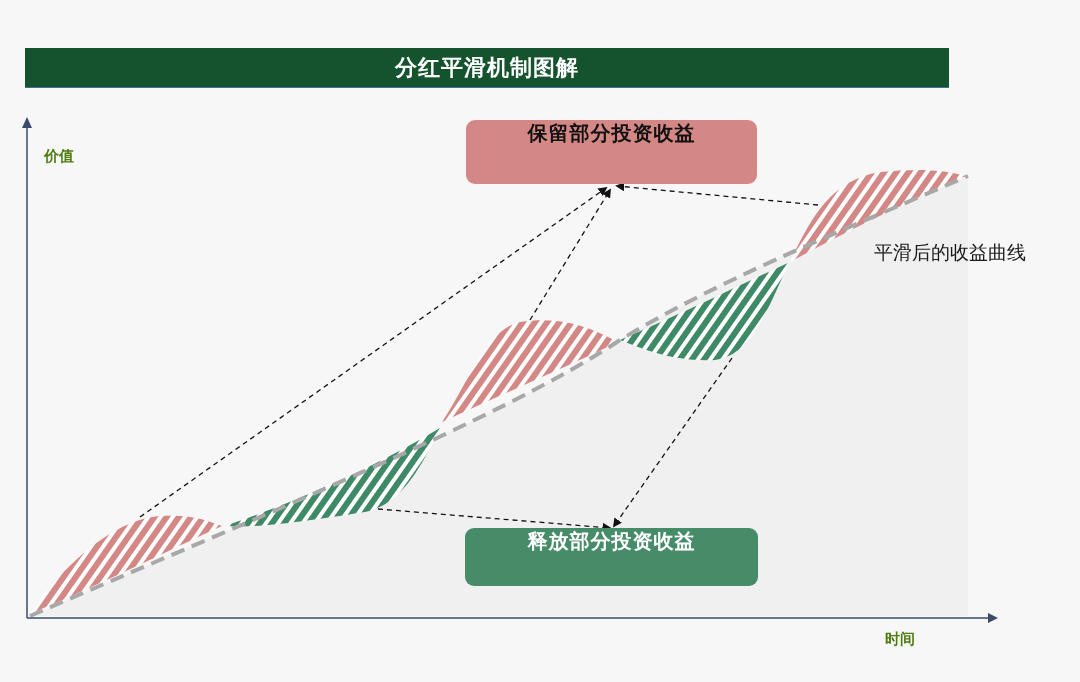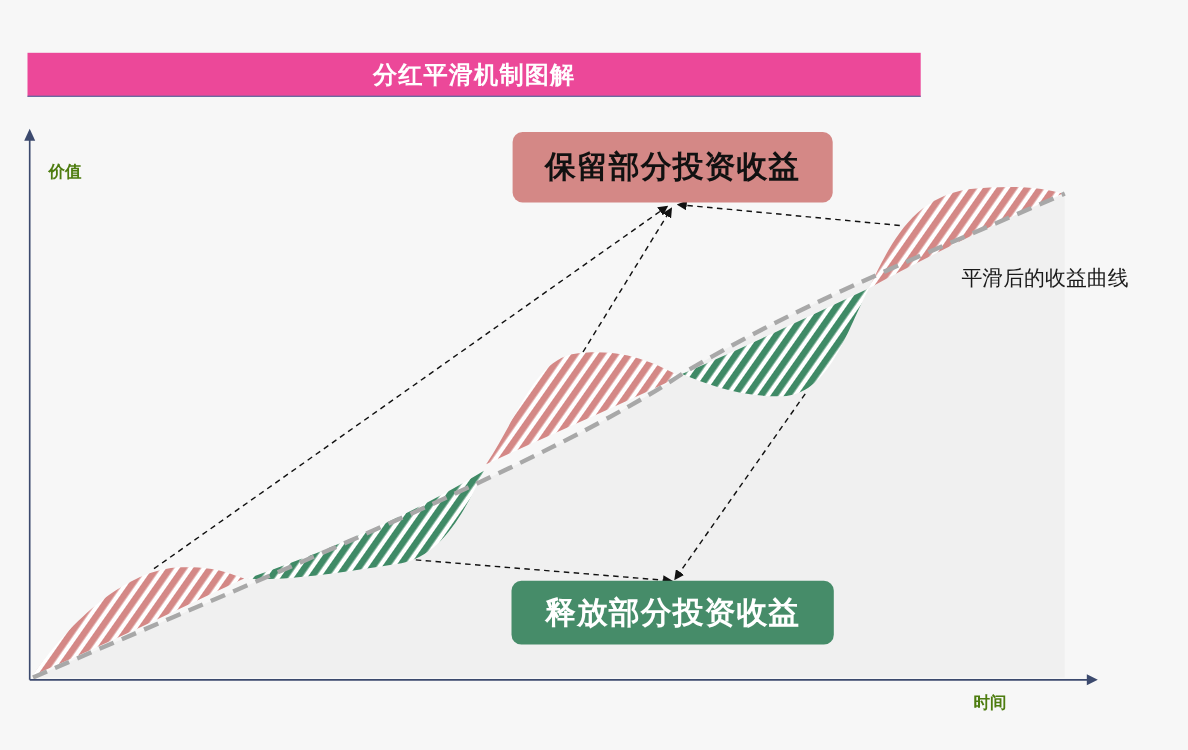--- a/index.html
+++ b/index.html
@@ -1,24 +1,24 @@
 <!DOCTYPE html>
 <html><head>
 <meta charset="utf-8">
 <style>
   html, body { margin:0; padding:0; }
   body { width:1080px; height:682px; background:#f7f7f7; position:relative; overflow:hidden;
          font-family:"DejaVu Sans", "Liberation Sans", sans-serif; }
-  .title-bar { position:absolute; left:25px; top:48px; width:812px; height:39px; background:#ec4899;
+  .title-bar { position:absolute; left:25px; top:48px; width:924px; height:39px; background:#14532d;
                border-bottom:1px solid #4a6aa0; display:flex; align-items:center; justify-content:center; }
   .title-bar span { color:#fff; font-weight:bold; font-size:22px; letter-spacing:1px; }
   svg.diagram { position:absolute; left:0; top:0; }
   .axis-label { position:absolute; font-weight:bold; font-size:15px; color:#4d7c0f; }
-  .box { position:absolute; border-radius:9px; display:flex; align-items:center; justify-content:center;
-         font-weight:bold; font-size:28px; letter-spacing:1px; }
+  .box { position:absolute; border-radius:9px; display:flex; align-items:flex-start; justify-content:center;
+         font-weight:bold; font-size:20px; letter-spacing:1px; }
   .box-retain { left:466px; top:120px; width:291px; height:64px; background:#d48886; color:#111; }
   .box-release { left:465px; top:528px; width:293px; height:58px; background:#468c69; color:#fff; }
   .curve-label { position:absolute; left:874px; top:240px; font-weight:normal; font-size:19px; color:#1a1a1a; }
 </style>
 </head>
 <body>
 
 <div class="title-bar">
   <span>分红平滑机制图解</span>
 </div>

